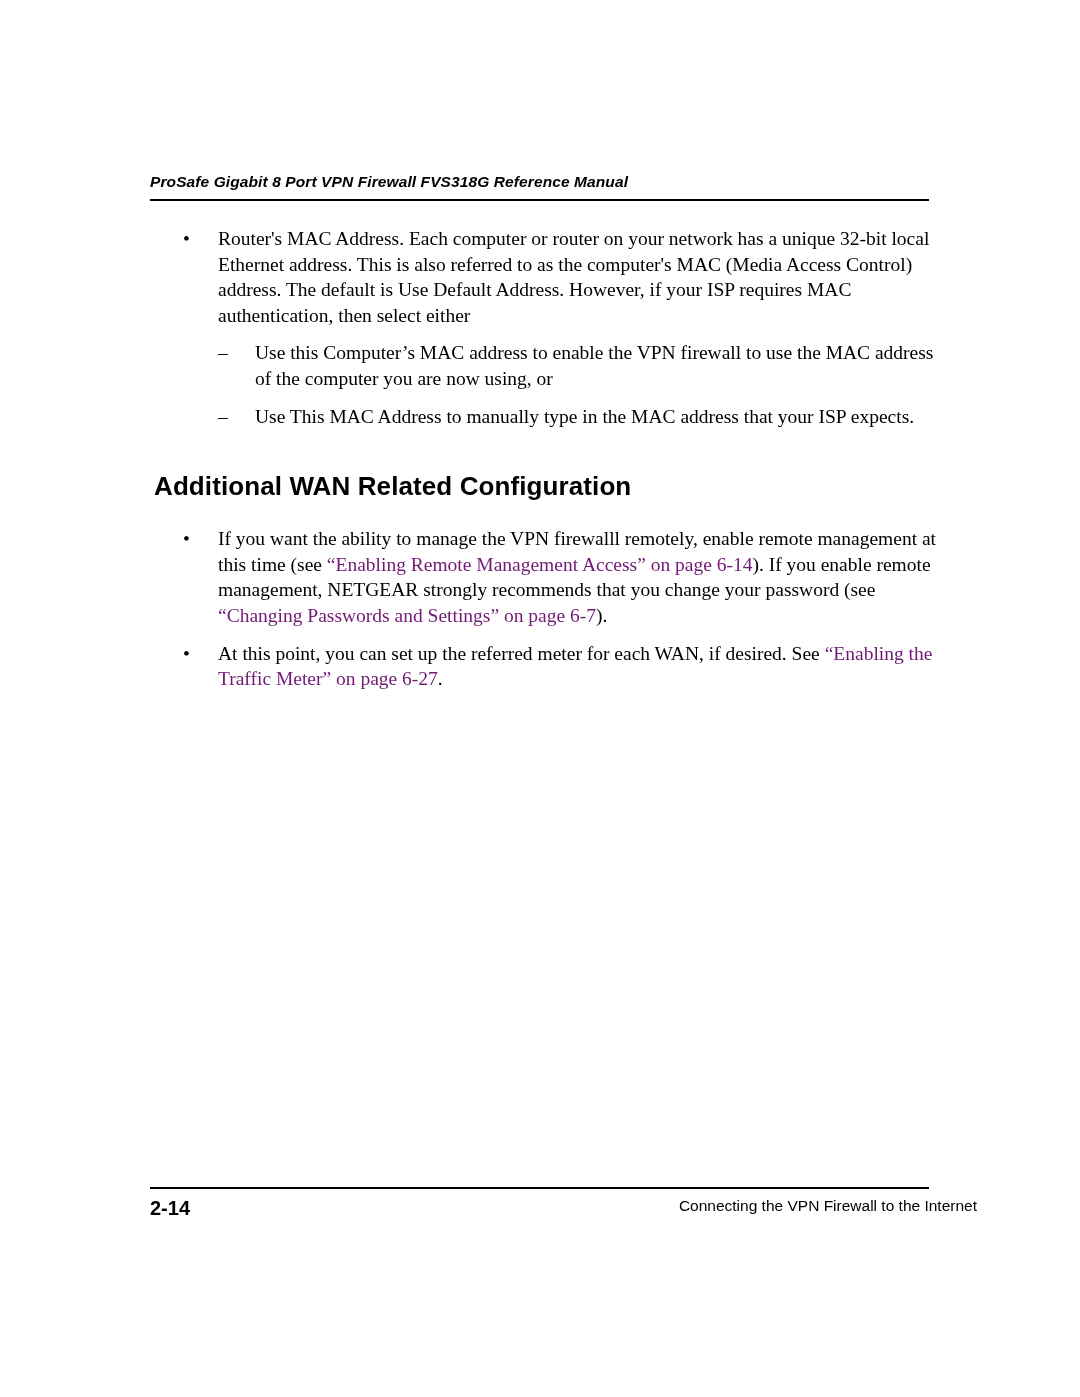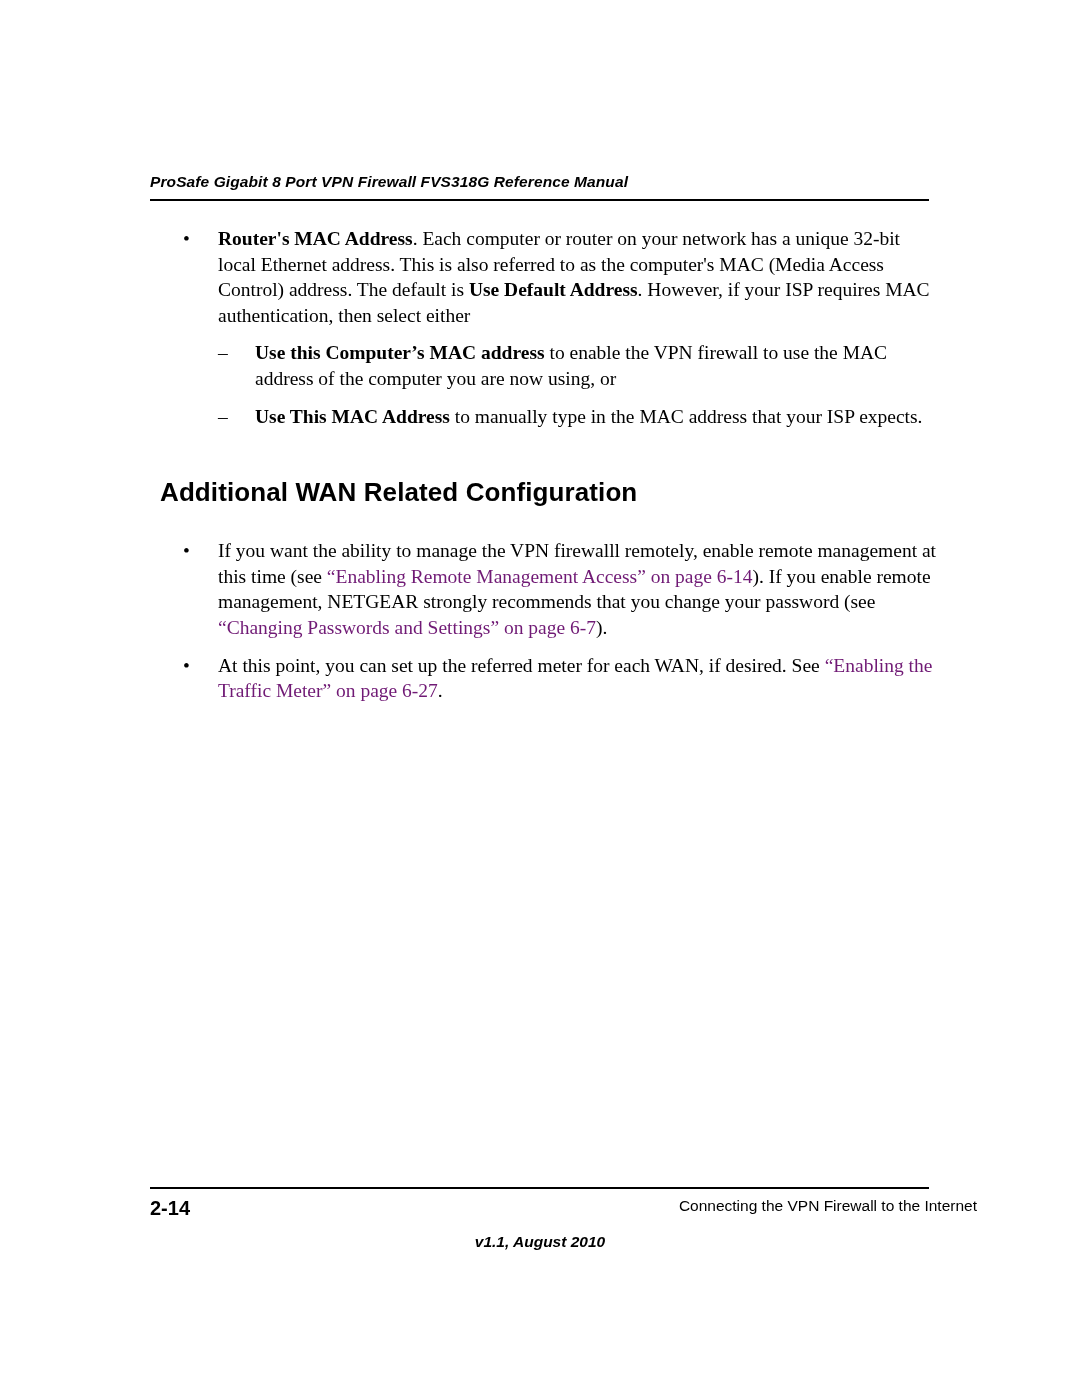--- a/index.html
+++ b/index.html
@@ -75,32 +75,32 @@
   .dash-mark {
     position: absolute;
     left: 68px;
     top: 0;
     font-size: 19.5px;
     line-height: 25.6px;
   }
   .indent-para {
     padding-left: 68px;
   }
-  b.bold { font-weight: bold; }
+  b.bold { font-weight: normal; }
   .link {
     color: #701a75;
   }
 
   
   .section-heading {
     font-family: "Liberation Sans", sans-serif;
     font-weight: bold;
     font-size: 26px;
     color: #000;
-    margin: 10px;
+    margin: 4px;
     padding: 0;
     letter-spacing: 0.1px;
   }
 
   
   .footer-rule {
     position: absolute;
     left: 150px;
     top: 1187px;
     width: 779px;
@@ -191,15 +191,14 @@
     <div class="para bullet-row">
       <span class="bullet-mark">•</span>
       <span>At this point, you can set up the referred meter for each WAN, if desired. See </span><span class="link">“Enabling the Traffic Meter” on page 6-27</span><span>.</span>
     </div>
 
   </div>
 
   <div class="footer-rule"></div>
   <div class="footer-left">2-14</div>
   <div class="footer-right">Connecting the VPN Firewall to the Internet</div>
-  <div class="footer-version">v1.1, August 2010</div>
 
 </div>
 
 </body></html>

